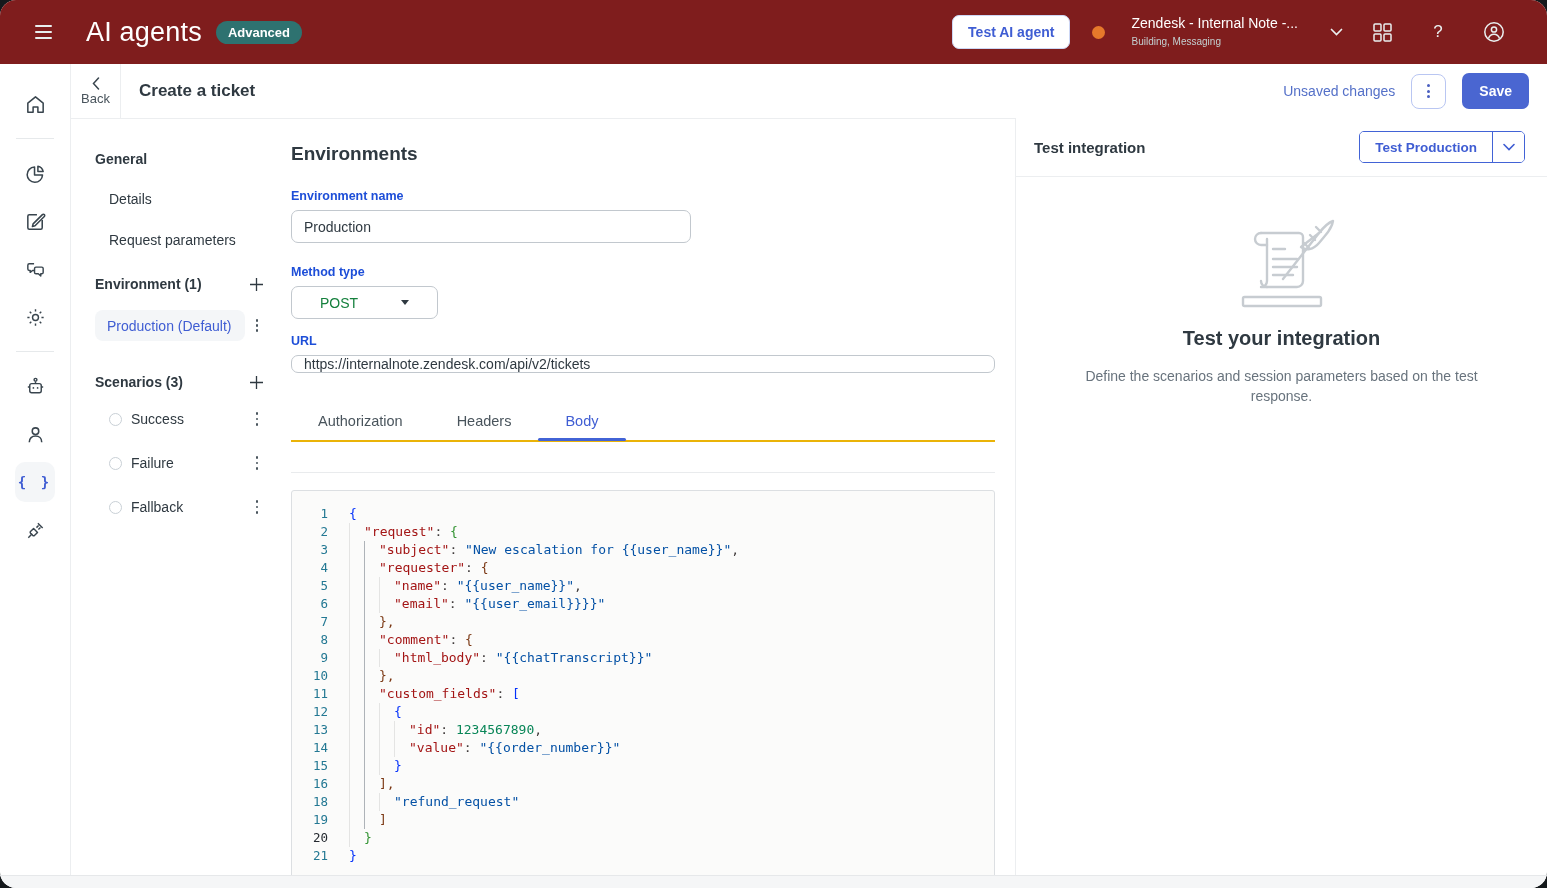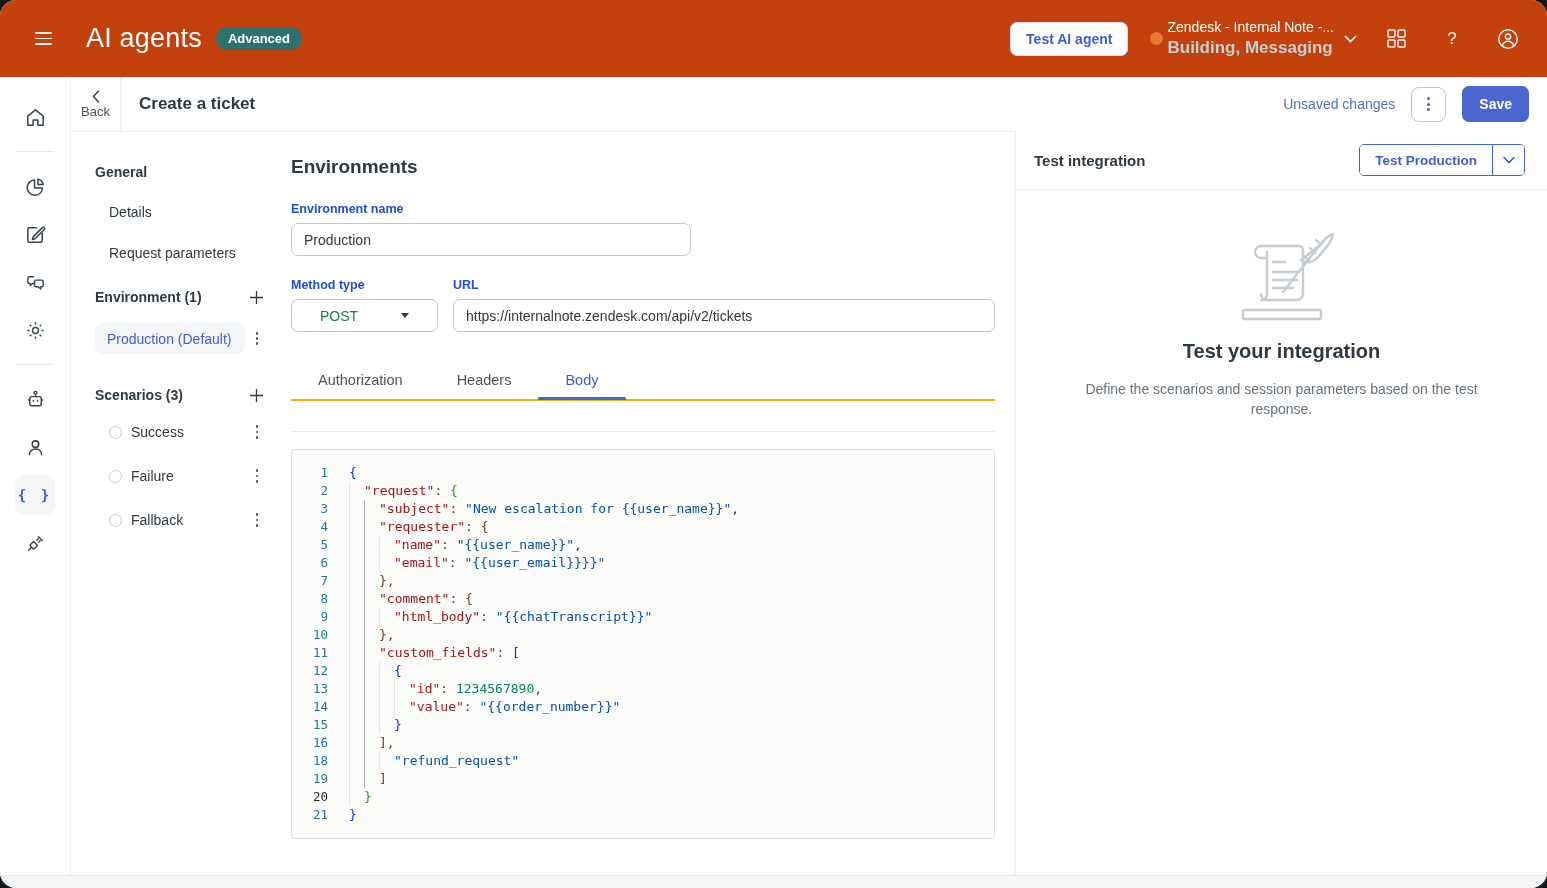--- a/index.html
+++ b/index.html
@@ -2,31 +2,31 @@
 <html><head>
 <meta charset="utf-8">
 <style>
   * { margin:0; padding:0; box-sizing:border-box; }
   html,body { background:#15191c; }
   body { font-family:"Liberation Sans", sans-serif; -webkit-font-smoothing:antialiased; }
   .app { width:1547px; height:888px; background:#fff; border-radius:16px; overflow:hidden;
          display:flex; flex-direction:column; position:relative; }
 
   
-  .topbar { height:77px; background:#c2410c; display:flex; align-items:center; padding:0 22px 0 24px; flex:none; }
+  .topbar { height:64px; background:#7f1d1d; display:flex; align-items:center; padding:0 36px 0 24px; flex:none; }
   .hamburger { width:38px; height:38px; border:none; background:transparent; cursor:pointer; display:flex; flex-direction:column; justify-content:center; gap:4px; align-items:center; }
   .hamburger i { display:block; width:17px; height:1.8px; background:#e8efef; border-radius:2px; }
   .app-title { color:#fff; font-size:27px; font-weight:500; letter-spacing:.2px; margin-left:24px; }
   .badge { margin-left:14px; background:#2e7270; color:#fff; font-size:13px; font-weight:700; padding:4px 12px; border-radius:12px; }
   .top-right { margin-left:auto; display:flex; align-items:center; gap:22px; }
   .btn-test-agent { background:#fff; color:#3f5dd3; border:1px solid #cdd7f5; font-size:14px; font-weight:600; padding:8px 15px; border-radius:7px; cursor:pointer; font-family:inherit; }
-  .account { display:flex; align-items:center; gap:4px; cursor:pointer; }
+  .account { display:flex; align-items:center; gap:26px; cursor:pointer; }
   .acct-dot { width:13px; height:13px; border-radius:50%; background:#e6792b; flex:none; }
   .acct-name { color:#fff; font-size:14px; font-weight:500; line-height:1.25; }
-  .acct-sub { color:#c3d0d1; font-size:17px; font-weight:700; }
+  .acct-sub { color:#c3d0d1; font-size:10px; font-weight:400; }
   .acct-chevron { margin-left:6px; }
   .top-icon { width:34px; height:34px; background:transparent; border:none; cursor:pointer; display:flex; align-items:center; justify-content:center; color:#eaf0f0; font-size:17px; font-family:inherit; }
 
   
   .bodyrow { flex:1; display:flex; min-height:0; }
 
   
   .rail { width:71px; border-right:1px solid #eceef0; display:flex; flex-direction:column; align-items:center; padding-top:20px; flex:none; }
   .rail-btn { width:40px; height:40px; border:none; background:transparent; border-radius:10px; display:flex; align-items:center; justify-content:center; cursor:pointer; margin-bottom:8px; }
   .rail-btn.active { background:#f4f6f8; }
@@ -65,21 +65,21 @@
   .scenario-row { display:flex; align-items:center; width:172px; margin-bottom:22px; padding-left:14px; }
   .radio { width:13px; height:13px; border:1.6px solid #c9d0d6; border-radius:50%; background:#fff; margin-right:9px; cursor:pointer; flex:none; }
   .scenario-label { flex:1; }
 
   
   .formcol { flex:1; padding:24px 20px 0 0; min-width:0; }
   .section-title { font-size:19px; font-weight:700; color:#2f3941; margin-bottom:24px; }
   .field-label { font-size:12.5px; font-weight:700; color:#1d4ed8; margin-bottom:7px; }
   .text-input { height:33px; border:1px solid #c2c8ce; border-radius:7px; padding:0 12px; font-size:14px; color:#2f3941; font-family:inherit; background:#fff; }
   .name-input { width:400px; margin-bottom:22px; display:block; }
-  .row2 { display:flex; gap:15px; }
+  .row2 { display:flex; gap:15px;flex-direction:column; }
   .select { width:147px; height:33px; border:1px solid #c2c8ce; border-radius:7px; background:#fff; display:flex; align-items:center; justify-content:space-between; padding:0 28px; font-size:14px; color:#15803d; cursor:pointer; }
   .caret { width:0; height:0; border-left:4.5px solid transparent; border-right:4.5px solid transparent; border-top:5.5px solid #2f3941; }
   .url-input { flex:1; }
 
   
   .tabs { display:flex; margin-top:30px; border-bottom:2px solid #eab308; }
   .tab { padding:10px 27px 11px; font-size:14.5px; color:#49545c; background:transparent; border:none; cursor:pointer; position:relative; font-family:inherit; }
   .tab.active { color:#3f5dd3; font-weight:500; }
   .tab.active::after { content:""; position:absolute; left:0; right:0; bottom:-1px; height:3px; background:#4263d6; border-radius:2px; }
   .subrule { border-top:1px solid #e9ebed; margin-top:30px; }

